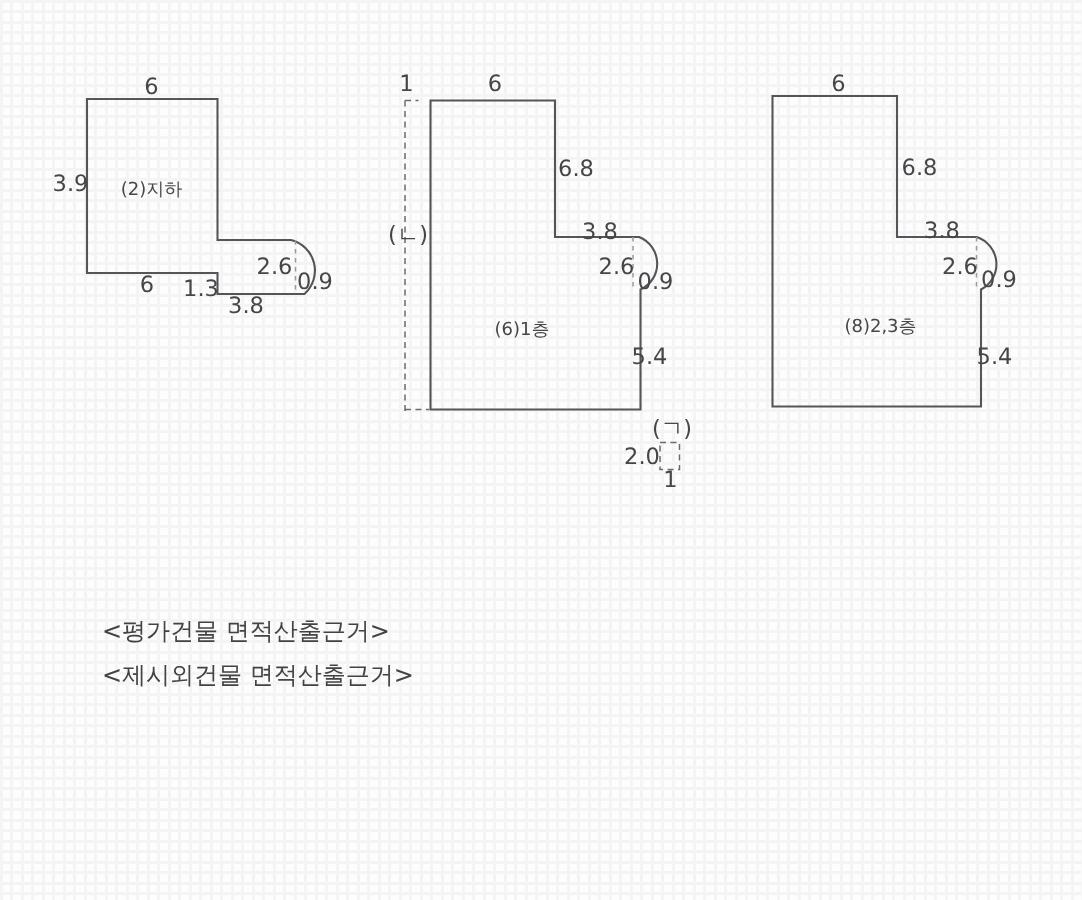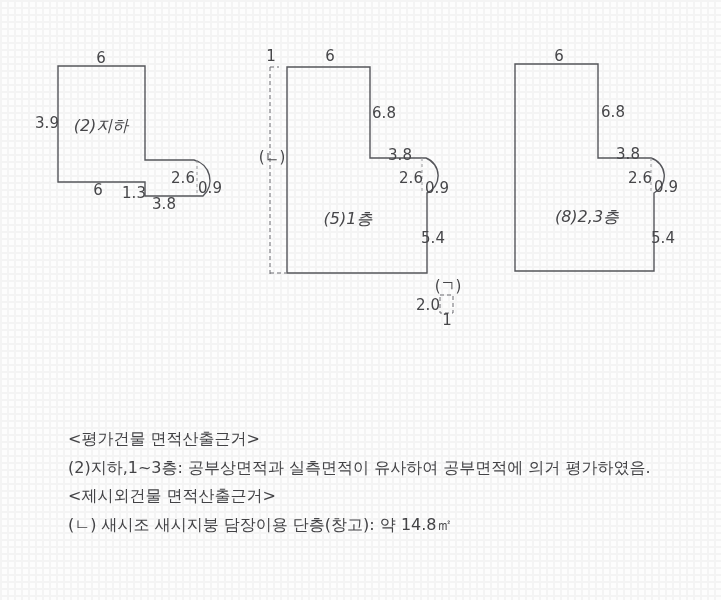--- a/index.html
+++ b/index.html
@@ -13,23 +13,23 @@
     color:#464649;
   }
   svg.plans { position:absolute; left:0; top:0; }
   path.solid { fill:none; stroke:#54555a; stroke-width:1.4; stroke-linejoin:miter; }
   path.dash  { fill:none; stroke:#6a6b70; stroke-width:1;   stroke-dasharray:4 3; }
   path.dashfine { fill:none; stroke:#9a9b9e; stroke-width:1; stroke-dasharray:3 3; }
   .lbl {
     position:absolute; transform:translate(-50%,-50%);
     font-size:15px; line-height:1; white-space:nowrap; color:#464649;
   }
-  .title { font-size:16px;font-style:italic; }
+  .title { font-size:12px; }
   .notes {
-    position:absolute; left:68px; top:425px; width:640px;
+    position:absolute; left:68px; top:407px; width:640px;
     font-size:16px; line-height:28.5px; white-space:nowrap; color:#434346;
   }
 </style>
 </head>
 <body>
 
 <div class="canvas">
 
   <svg class="plans" width="721" height="600" viewBox="0 0 721 600">
 
@@ -55,35 +55,33 @@
   <span class="lbl" style="left:183px; top:178px">2.6</span>
   <span class="lbl" style="left:210px; top:188px">0.9</span>
 
   <span class="lbl" style="left:271px; top:56px">1</span>
   <span class="lbl" style="left:330px; top:56px">6</span>
   <span class="lbl" style="left:384px; top:113px">6.8</span>
   <span class="lbl" style="left:400px; top:155px">3.8</span>
   <span class="lbl" style="left:272px; top:157px">(ㄴ)</span>
   <span class="lbl" style="left:411px; top:178px">2.6</span>
   <span class="lbl" style="left:437px; top:188px">0.9</span>
-  <span class="lbl title" style="left:348px; top:219px">(5)1층</span>
+  <span class="lbl title" style="left:348px; top:219px">(6)1층</span>
   <span class="lbl" style="left:433px; top:238px">5.4</span>
 
   <span class="lbl" style="left:559px; top:56px">6</span>
   <span class="lbl" style="left:613px; top:112px">6.8</span>
   <span class="lbl" style="left:628px; top:154px">3.8</span>
   <span class="lbl" style="left:640px; top:178px">2.6</span>
   <span class="lbl" style="left:666px; top:187px">0.9</span>
   <span class="lbl title" style="left:587px; top:217px">(8)2,3층</span>
   <span class="lbl" style="left:663px; top:238px">5.4</span>
 
   <span class="lbl" style="left:448px; top:286px">(ㄱ)</span>
   <span class="lbl" style="left:428px; top:305px">2.0</span>
   <span class="lbl" style="left:447px; top:320px">1</span>
 
   <div class="notes">
     <div>&lt;평가건물 면적산출근거&gt;</div>
-    <div>(2)지하,1~3층: 공부상면적과 실측면적이 유사하여 공부면적에 의거 평가하였음.</div>
     <div>&lt;제시외건물 면적산출근거&gt;</div>
-    <div>(ㄴ) 새시조 새시지붕 담장이용 단층(창고): 약 14.8㎡</div>
   </div>
 
 </div>
 
 </body></html>

